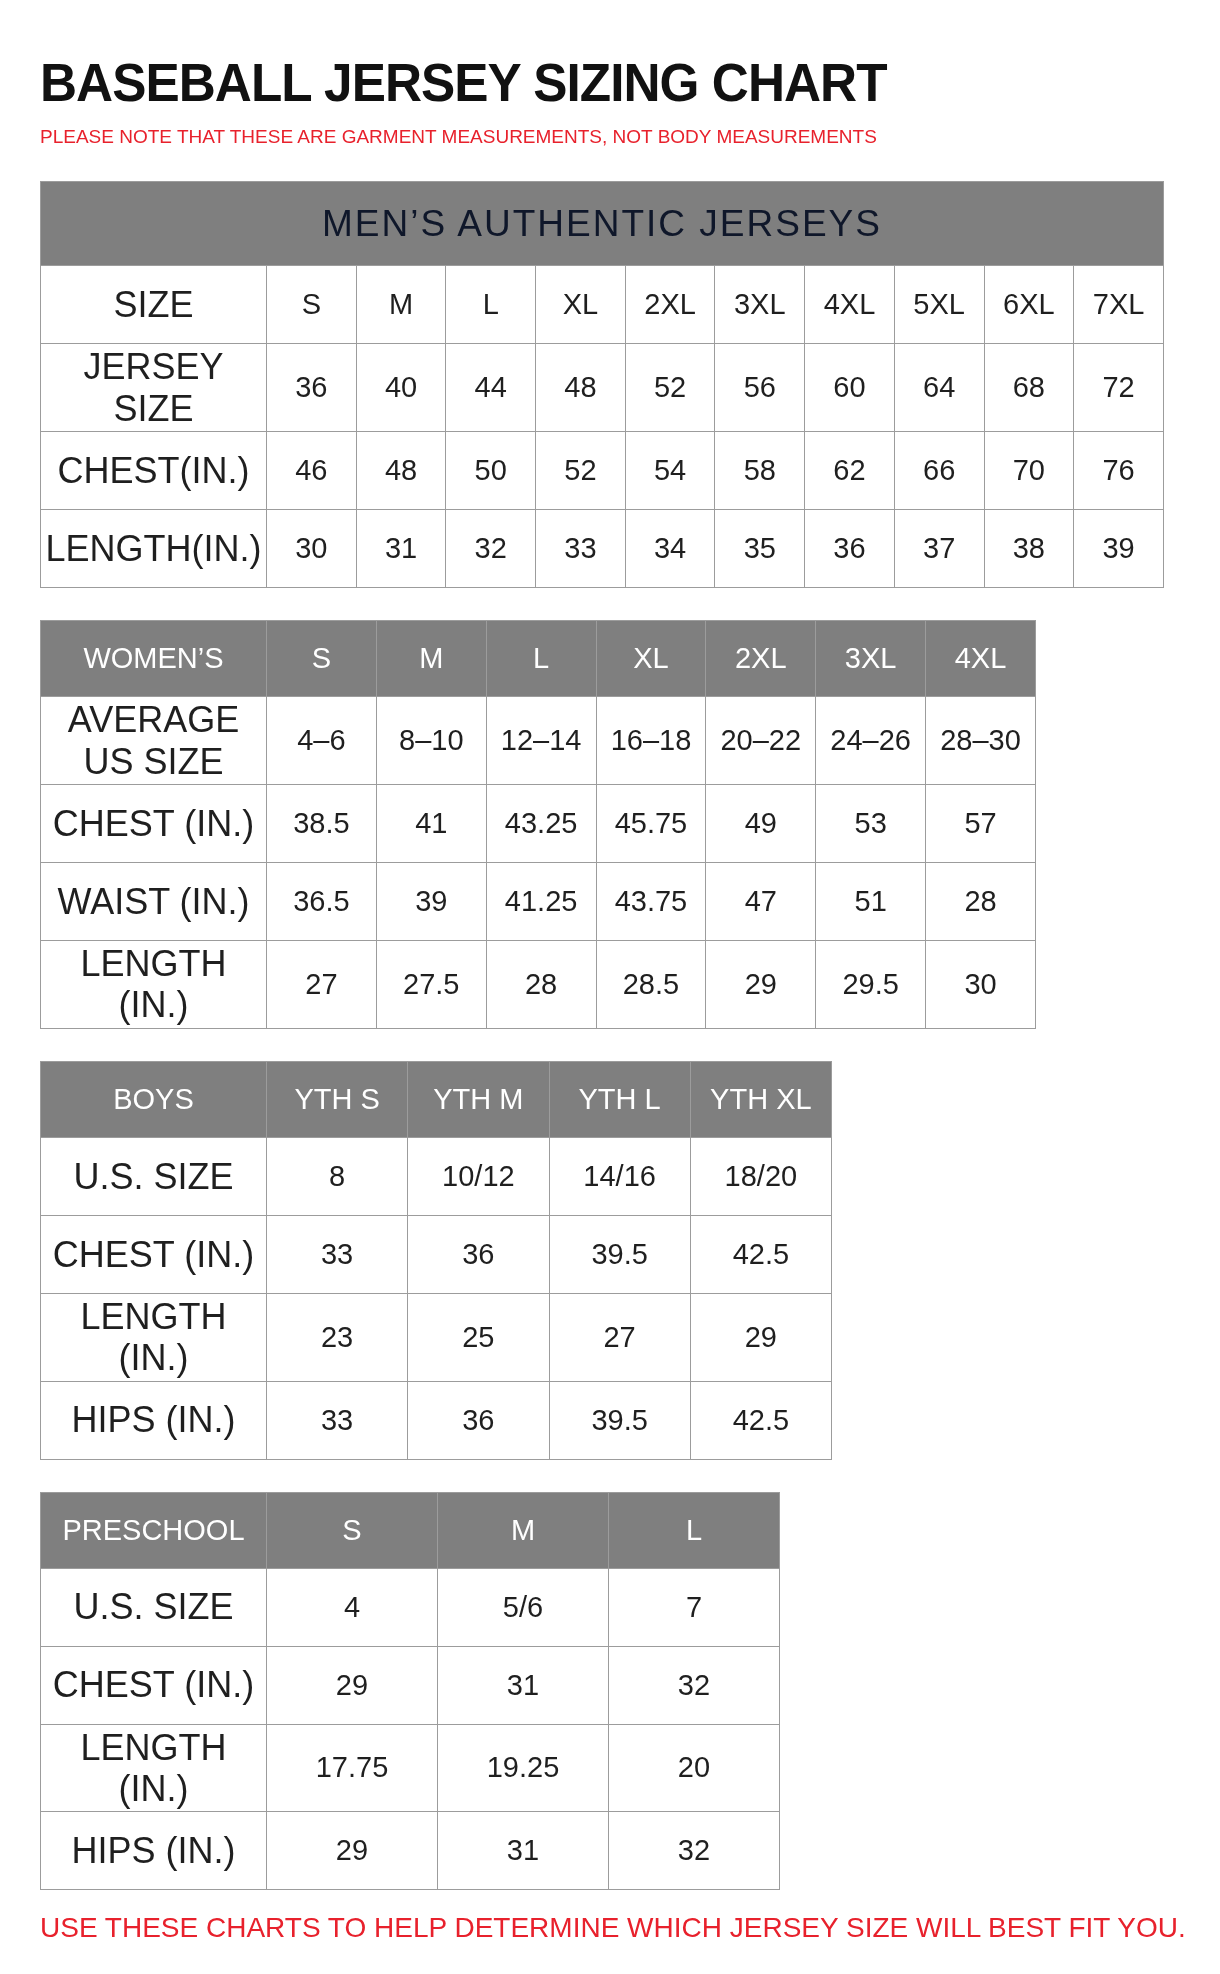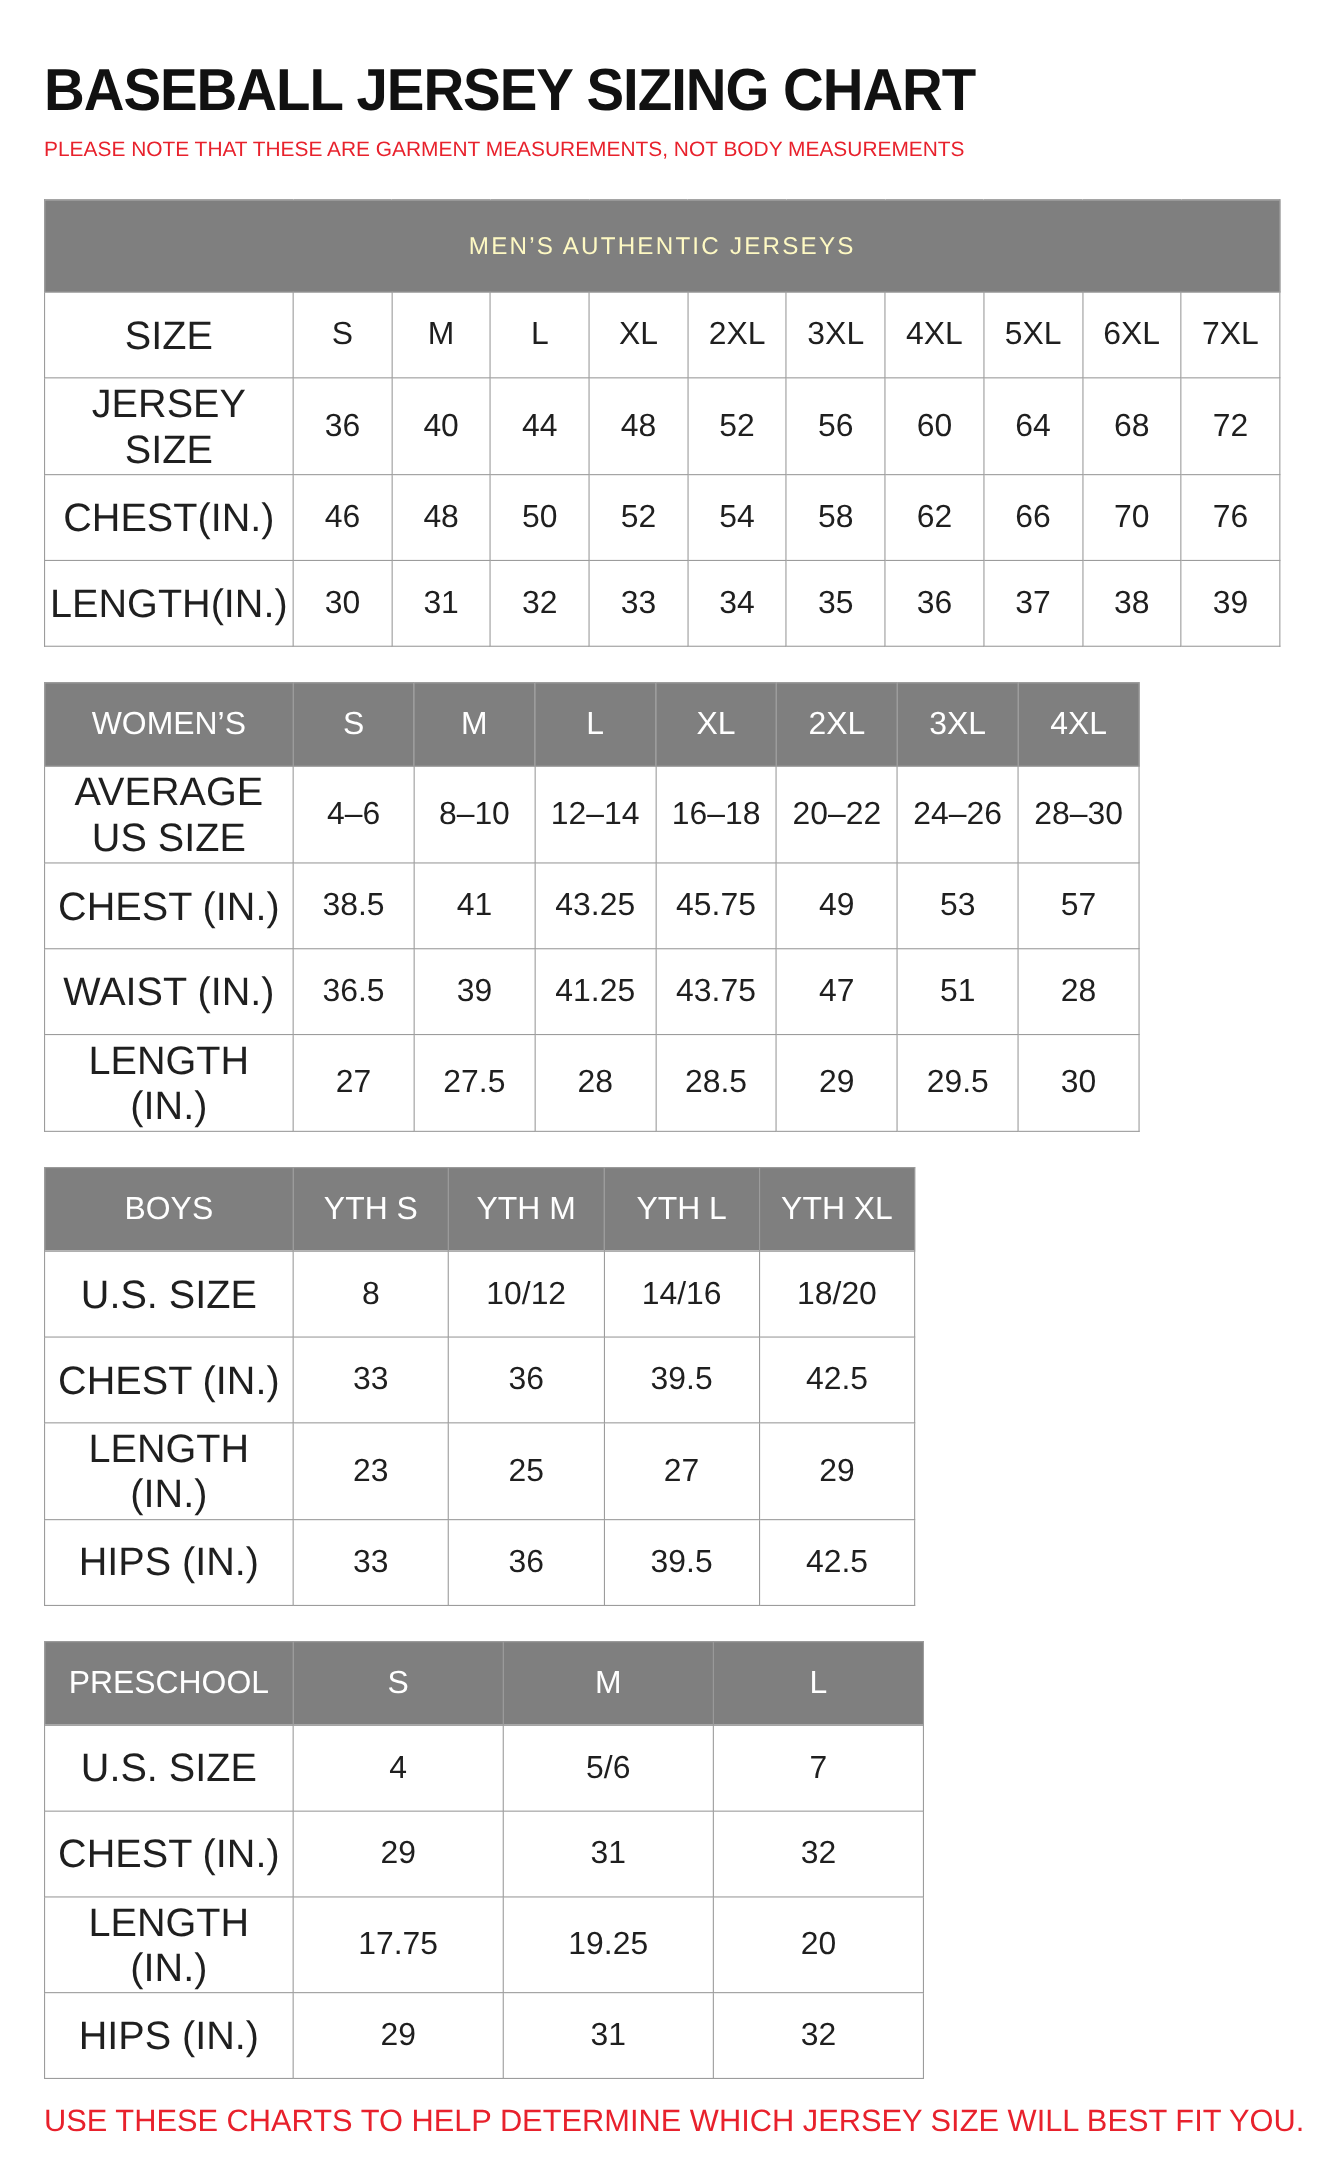--- a/index.html
+++ b/index.html
@@ -41,34 +41,34 @@
   table.szt{
     border-collapse:collapse;
     table-layout:fixed;
     margin-top:32px;
   }
   .t-womens, .t-boys{ margin-top:44px;padding-left:32px; }
   .t-preschool{ margin-top:44px; }
   .t-mens{ width:1124px; }
   .t-womens{ width:996px; }
   .t-boys{ width:792px; }
-  .t-preschool{ width:800px; }
+  .t-preschool{ width:740px; }
   col.c-label{ width:226px; }
 
   .szt th, .szt td{
     border:1px solid var(--border);
     text-align:center;
     vertical-align:middle;
     padding:2px 4px;
   }
   .szt th.banner{
     background:var(--gray);
-    color:#fef9c3;
+    color:#0f172a;
     height:84px;
-    font-size:22px;
+    font-size:37px;
     font-weight:400;
     letter-spacing:2px;
   }
   .szt th.hlabel, .szt th.hcell{
     background:var(--gray);
     color:#ffffff;
     height:76px;
     font-size:29px;
     font-weight:400;
   }

